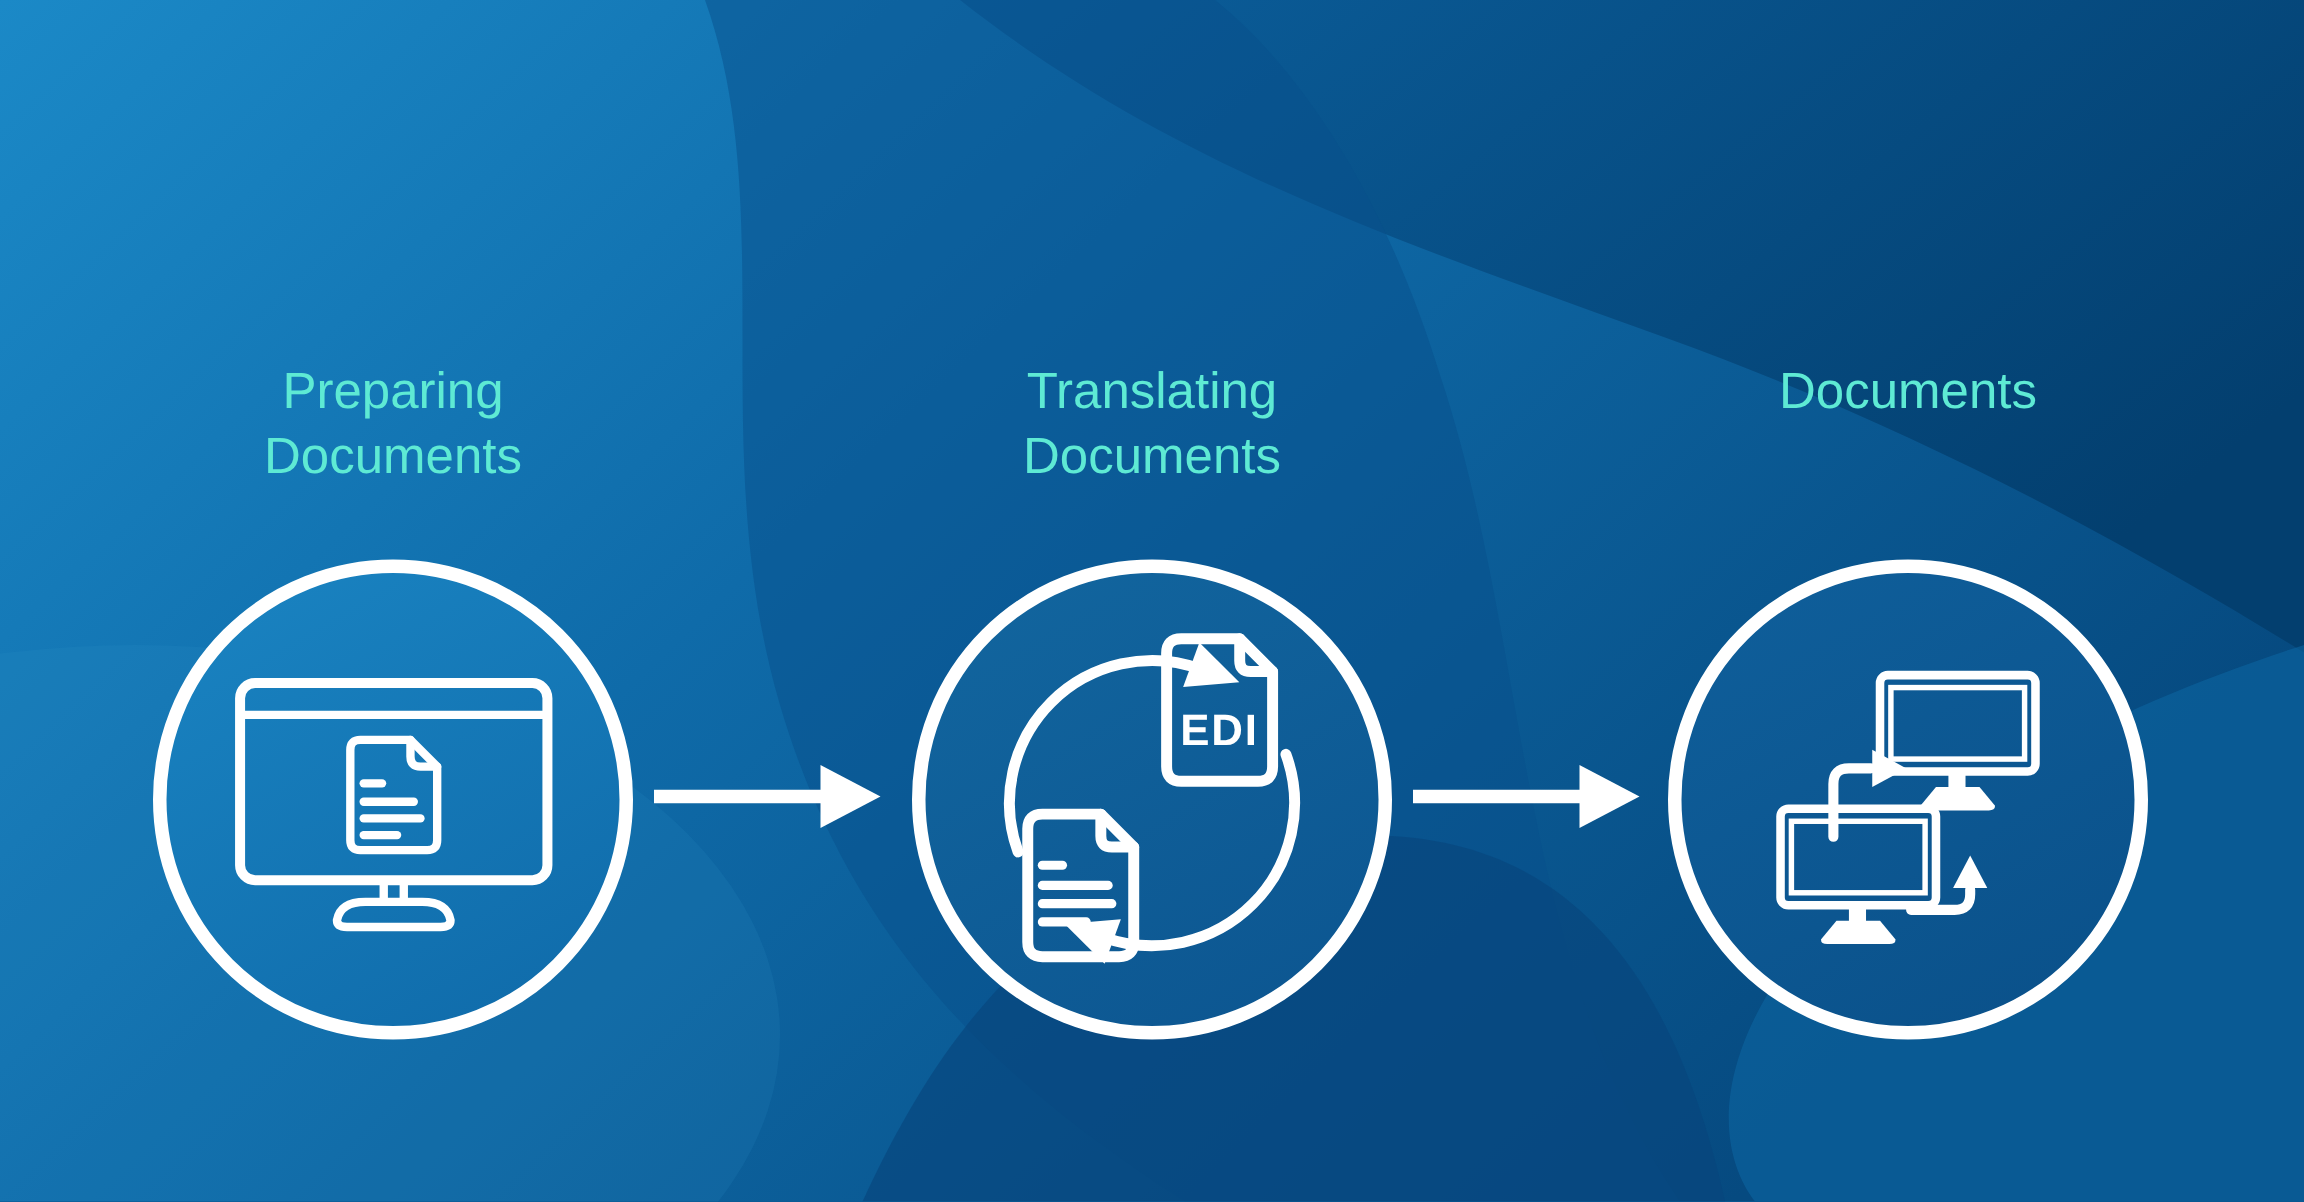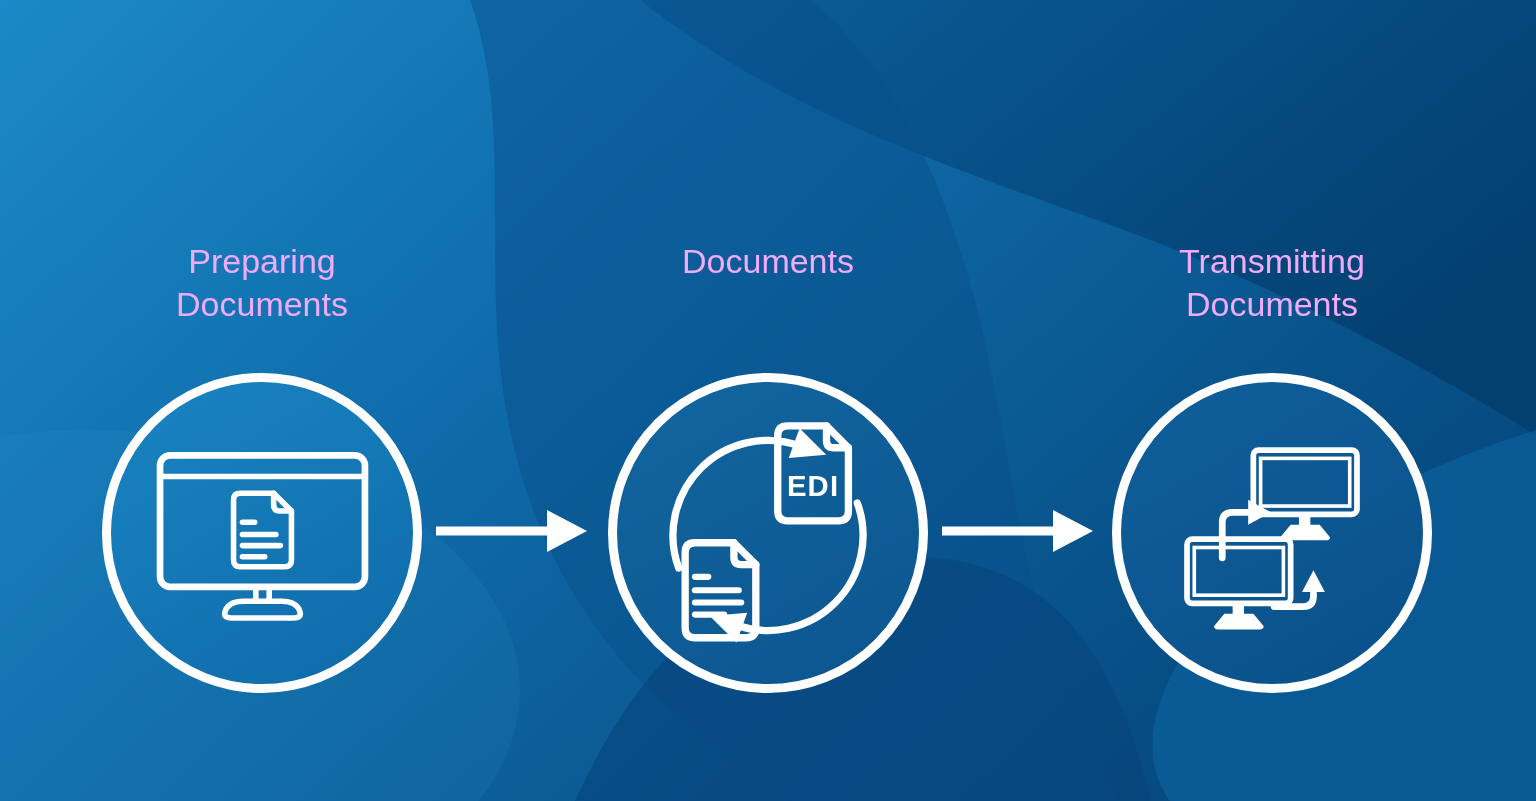--- a/index.html
+++ b/index.html
@@ -11,21 +11,21 @@
 
   .title {
     position:absolute; top:84px; left:0; width:100%;
     margin:0; text-align:center; color:#ffffff;
     font-size:64px; font-weight:400; letter-spacing:1px;
   }
   .title .t-bold { font-weight:700; margin-right:16px; letter-spacing:0; }
 
   .stage-label {
     position:absolute; top:240px; width:420px;
-    text-align:center; color:#f0abfc;
+    text-align:center; color:#5eead4;
     font-size:34px; line-height:43px; font-weight:400;
   }
   .lab1 { left:52px; }  .lab2 { left:558px; }  .lab3 { left:1062px; }
   .stage-label span { display:block; }
 
   .circle {
     position:absolute; top:373px; width:302px; height:302px;
     border:9px solid #ffffff; border-radius:50%;
     box-sizing:content-box;
     display:flex; align-items:center; justify-content:center;
@@ -73,24 +73,24 @@
     <path d="M1536,430 C1380,480 1240,560 1180,660 C1140,726 1150,775 1170,801 L1536,801 Z" fill="#0d67a4" opacity="0.55"></path>
     <ellipse cx="90" cy="690" rx="430" ry="260" fill="#2d93cc" opacity="0.15"></ellipse>
   </svg>
 
 
   <div class="stage-label lab1">
     <span>Preparing</span>
     <span>Documents</span>
   </div>
   <div class="stage-label lab2">
+    <span>Translating</span>
     <span>Documents</span>
   </div>
   <div class="stage-label lab3">
-    <span>Transmitting</span>
     <span>Documents</span>
   </div>
 
   <div class="circle c1">
     <svg class="icon" viewBox="0 0 220 200" fill="none" stroke="#ffffff">
       <g stroke-linecap="round" stroke-linejoin="round">
         <rect x="18" y="30" width="184" height="118" rx="9" stroke-width="6"></rect>
         <line x1="19" y1="49" x2="201" y2="49" stroke-width="5"></line>
         <path d="M104,148 v12 M116,148 v12" stroke-width="5"></path>
         <path d="M76,172 Q78,161 93,161 H127 Q142,161 144,172 Q144,176 138,176 H82 Q76,176 76,172 Z" stroke-width="5"></path>

